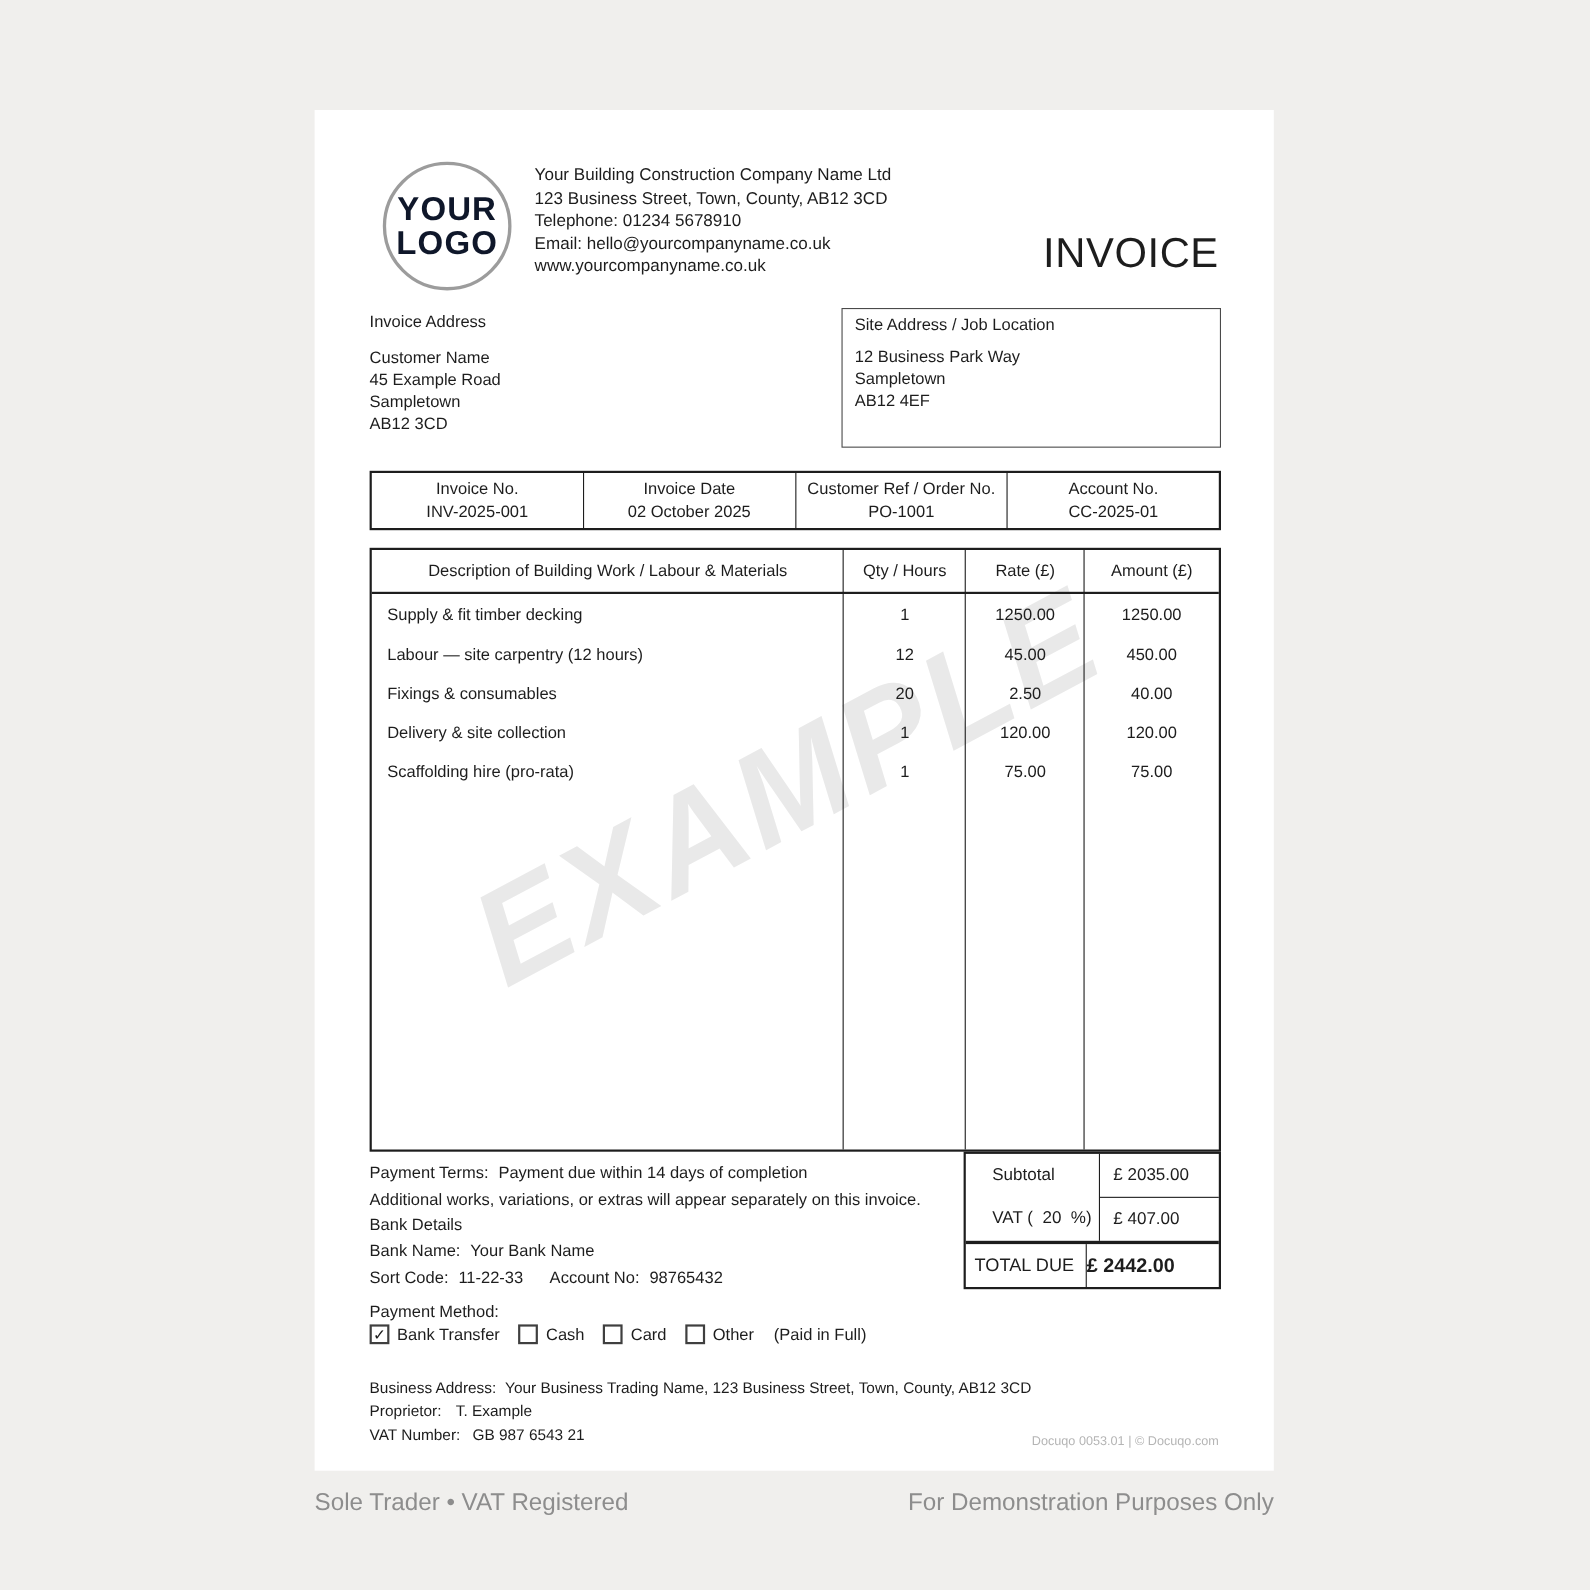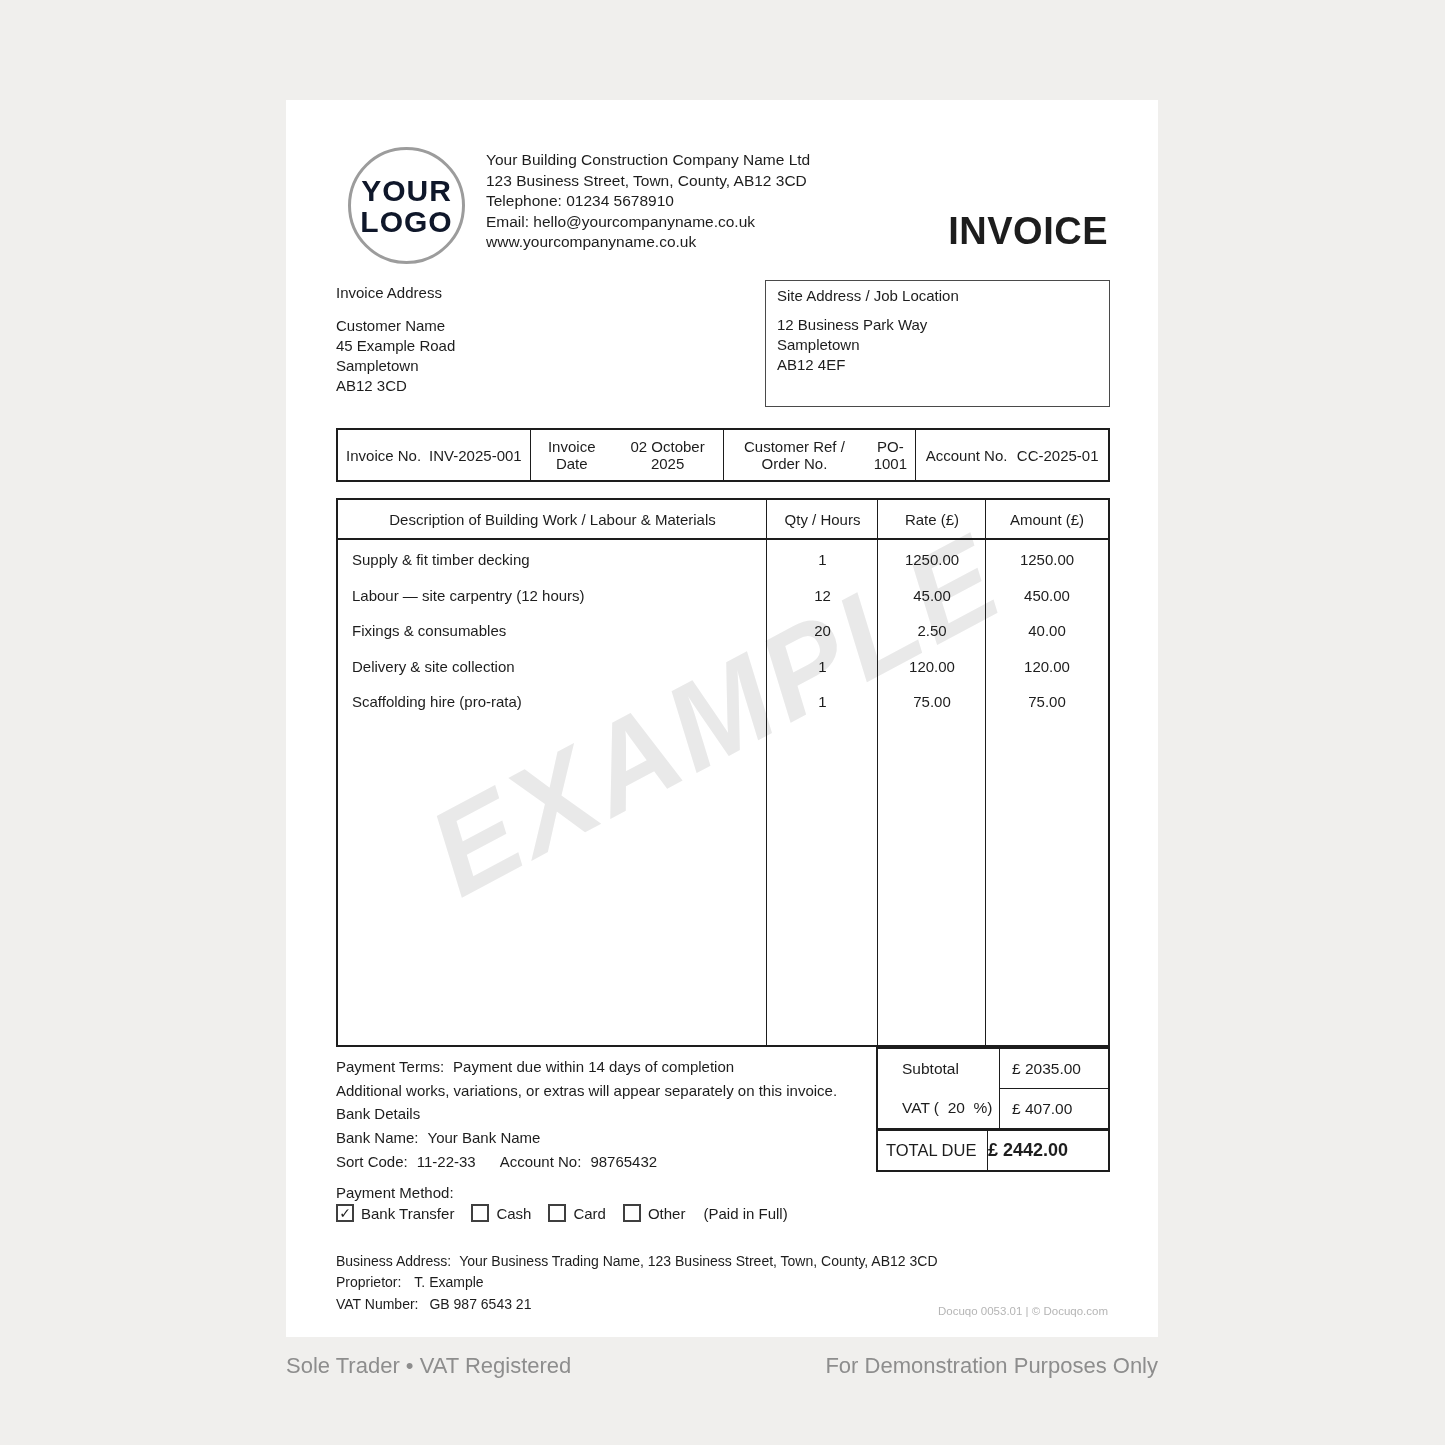--- a/index.html
+++ b/index.html
@@ -13,34 +13,34 @@
   }
   .canvas { position:relative; width:1445px; height:1445px; background:#f0efed; }
   .page { position:absolute; left:286px; top:100px; width:872px; height:1237px; background:#ffffff; }
 
   
   .logo { position:absolute; left:62px; top:47px; width:117px; height:117px;
           border:3px solid #9c9c9c; border-radius:50%;
           display:flex; flex-direction:column; align-items:center; justify-content:center;
           color:#0f172a; font-size:30px; line-height:31px; font-weight:600; letter-spacing:1px; }
   .company { position:absolute; left:200px; top:50px; font-size:15.5px; line-height:20.6px; }
-  .invoice-title { position:absolute; right:50px; top:110px; font-size:38px; font-weight:700; letter-spacing:0.5px; }
+  .invoice-title { position:absolute; right:50px; top:110px; font-size:38px; font-weight:400; letter-spacing:0.5px; }
 
   
   .addr-label { position:absolute; left:50px; top:184px; font-size:15px; }
   .addr-lines { position:absolute; left:50px; top:216px; font-size:15px; line-height:20px; }
   .site-box { position:absolute; left:479px; top:180px; width:345px; height:127px;
               border:1px solid #4a4a4a; padding:5px 11px; font-size:15px; }
   .site-label { margin-top:1px; }
   .site-lines { margin-top:11px; line-height:20px; }
 
   
   .meta { position:absolute; left:50px; top:328px; width:774px; height:54px;
           border:2px solid #1d1d1d; display:flex; }
-  .meta-cell { flex:1; border-right:1.5px solid #1d1d1d; display:flex; flex-direction:row;
+  .meta-cell { flex:1; border-right:1.5px solid #1d1d1d; display:flex; flex-direction:column;
                align-items:center; justify-content:space-evenly; font-size:15px; padding:3px 0; text-align:center; }
   .meta-cell:last-child { border-right:none; }
 
   
   .watermark { position:absolute; left:100px; top:545px; width:660px; text-align:center;
                font-size:122px; font-weight:700; font-style:italic; letter-spacing:5px;
                color:#e9e9e9; transform:rotate(-28deg); white-space:nowrap; }
 
   
   .items { position:absolute; left:50px; top:398px; width:774px; height:549px; border:2px solid #1d1d1d; }

